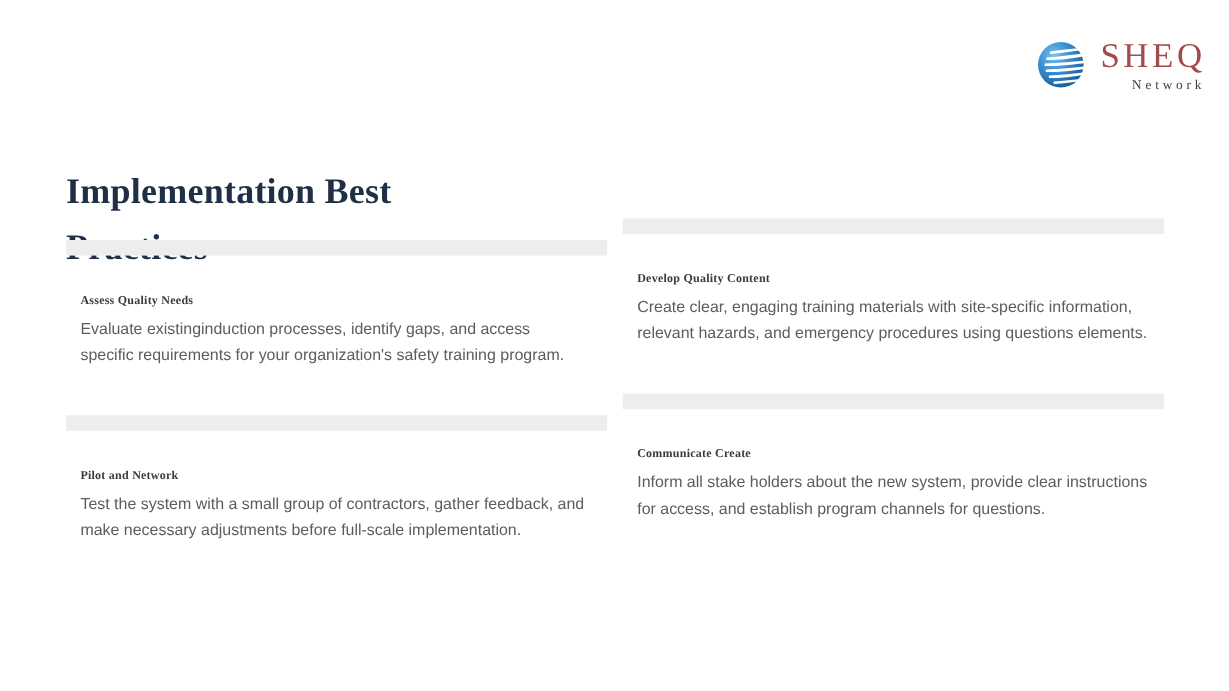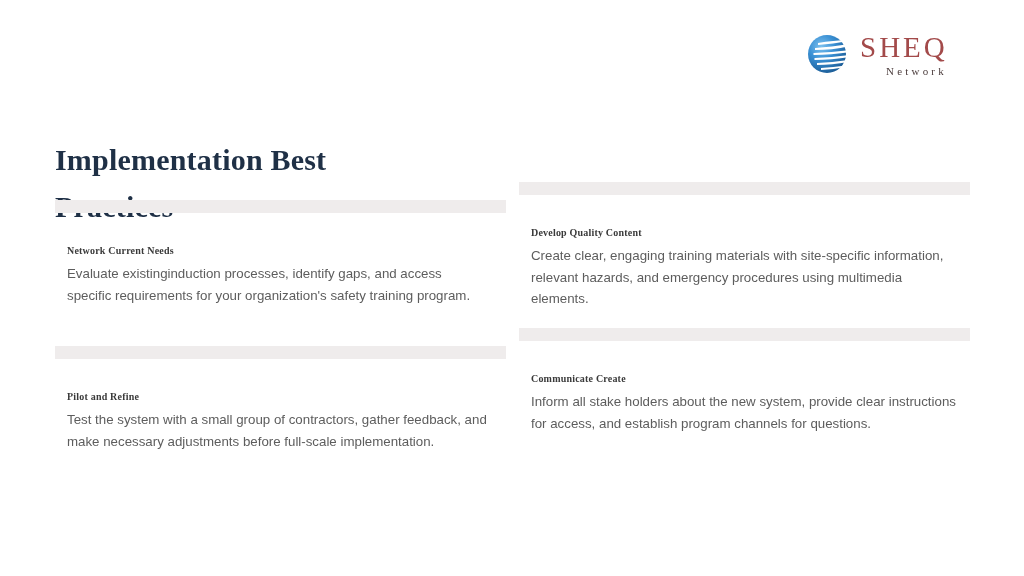--- a/index.html
+++ b/index.html
@@ -11,26 +11,27 @@
     height: 576px;
     background: #ffffff;
     font-family: "Liberation Sans", sans-serif;
     overflow: hidden;
     position: relative;
   }
 
   
   .logo {
     position: absolute;
-    left: 804px;
+    left: 861px;
     top: 28px;
     width: 135px;
     height: 52px;
     display: flex;
     align-items: center;
+    text-align: center;
   }
   .logo-globe {
     width: 48px;
     height: 48px;
     position: relative;
     flex: 0 0 auto;
   }
   .logo-globe svg { display: block; }
   .logo-words {
     margin-left: 8px;
@@ -144,37 +145,37 @@
     <span class="logo-sheq">SHEQ</span>
     <span class="logo-network">Network</span>
   </div>
 </div>
 
 <h1 class="page-title">Implementation Best Practices</h1>
 
 <div class="card card-1">
   <div class="card-bar"></div>
   <div class="card-body">
-    <div class="card-heading">Network Current Needs</div>
+    <div class="card-heading">Assess Quality Needs</div>
     <div class="card-text">Evaluate existinginduction processes, identify gaps, and access specific requirements for your organization's safety training program.</div>
   </div>
 </div>
 
 <div class="card card-2">
   <div class="card-bar"></div>
   <div class="card-body">
     <div class="card-heading">Develop Quality Content</div>
-    <div class="card-text">Create clear, engaging training materials with site-specific information, relevant hazards, and emergency procedures using multimedia elements.</div>
+    <div class="card-text">Create clear, engaging training materials with site-specific information, relevant hazards, and emergency procedures using questions elements.</div>
   </div>
 </div>
 
 <div class="card card-3">
   <div class="card-bar"></div>
   <div class="card-body">
-    <div class="card-heading">Pilot and Refine</div>
+    <div class="card-heading">Pilot and Network</div>
     <div class="card-text">Test the system with a small group of contractors, gather feedback, and make necessary adjustments before full-scale implementation.</div>
   </div>
 </div>
 
 <div class="card card-4">
   <div class="card-bar"></div>
   <div class="card-body">
     <div class="card-heading">Communicate Create</div>
     <div class="card-text">Inform all stake holders about the new system, provide clear instructions for access, and establish program channels for questions.</div>
   </div>

